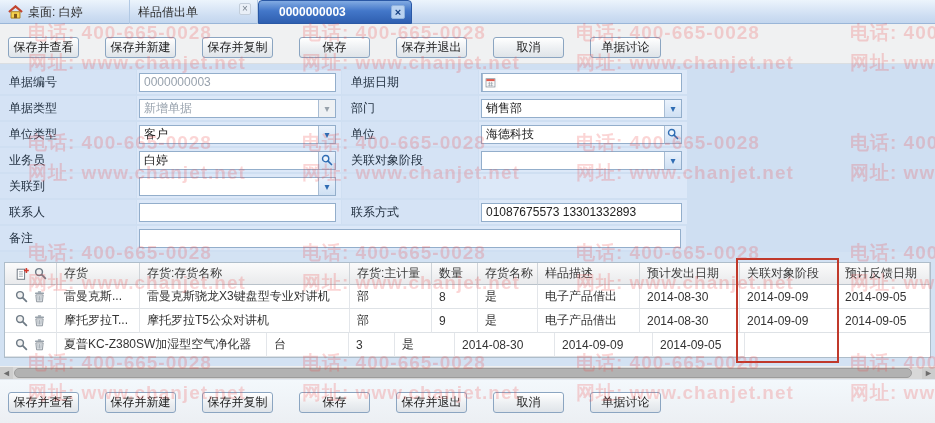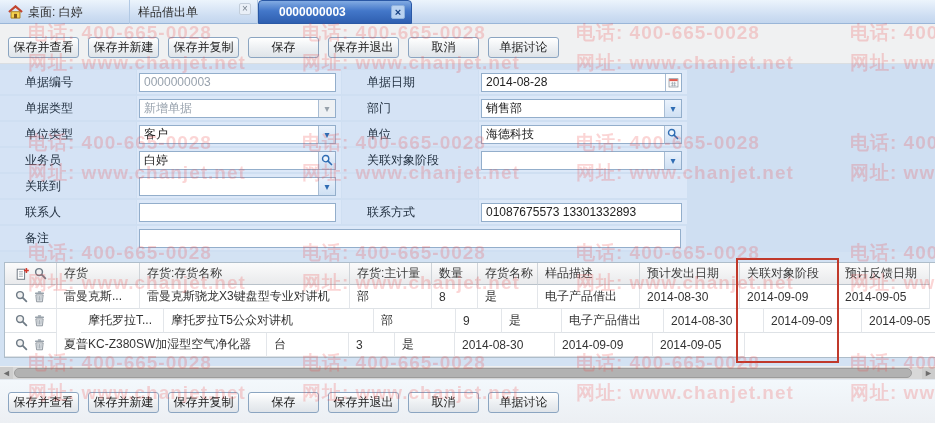--- a/index.html
+++ b/index.html
@@ -19,31 +19,31 @@
     color:#fff; font-weight:bold; border-radius:4px 4px 0 0; border:1px solid #2a58a5; padding-left:20px; }
   .tab-close { margin-left:auto; width:12px; height:12px; line-height:10px; text-align:center;
     font-size:10px; color:#76818d; background:#e9eff7; border:1px solid #c3cedb; border-radius:2px;
     align-self:flex-start; margin-top:3px; cursor:pointer; }
   .tab.active .tab-close { width:14px; height:14px; line-height:12px; font-size:11px; color:#153f80;
     background:#b9d2f0; border:1px solid #8fb2dd; align-self:center; margin-top:0; }
 
   
   #toolbar-top { position:absolute; left:0; top:24px; width:935px; height:40px;
     background:#f0f1f2; border-bottom:1px solid #dadee2; }
-  .toolbar-row { position:absolute; left:8px; display:flex; gap:9px; }
+  .toolbar-row { position:absolute; left:8px; display:flex; gap:26px; }
   #toolbar-top .toolbar-row { top:13px; }
   .btn { width:71px; height:21px; display:flex; align-items:center; justify-content:center;
     font-size:12px; color:#1b1b1b; background:linear-gradient(#ffffff,#eceff2 55%,#dfe4e9);
     border:1px solid #8ba5c1; border-radius:3px; box-shadow:inset 0 1px 0 #fff; cursor:pointer;
     white-space:nowrap; }
 
   
   #form-region { position:absolute; left:0; top:64px; width:935px; height:188px; background:#cfdff2; padding-top:6px; }
   .form-row { display:flex; height:24px; margin-bottom:2px; }
-  .lbl { width:136px; background:#d5e3f5; display:flex; align-items:center; padding-left:25px;
+  .lbl { width:136px; background:#d5e3f5; display:flex; align-items:center; padding-left:9px;
     color:#1e2c3c; margin-right:1px; white-space:nowrap; }
   .fld { background:#dce8f8; display:flex; align-items:center; margin-right:1px; padding-left:2px; }
   .w-f1 { width:204px; } .w-f2 { width:208px; } .w-wide { width:549px; }
   .ctrl { display:flex; align-items:stretch; height:19px; border:1px solid #93aecb; background:#fff; width:calc(100% - 5px); }
   .ctrl .tbx { flex:1; min-width:0; border:none; outline:none; font-size:12px; padding:0 4px;
     font-family:"Liberation Sans","DejaVu Sans",sans-serif; color:#222; background:transparent; }
   .ctrl.disabled .tbx { color:#98a2ad; }
   .ctrl-btn { width:17px; display:flex; align-items:center; justify-content:center; cursor:pointer;
     border-left:1px solid #a9bdd4; background:linear-gradient(#eaf2fc,#cfe0f3); color:#2f6cb3; font-size:10px; }
   .ctrl-btn.gray { color:#97a1ab; background:#eef1f4; }
@@ -123,21 +123,20 @@
     <div class="form-row">
       <div class="lbl">单据编号</div>
       <div class="fld w-f1">
         <div class="ctrl disabled">
           <input class="tbx" value="0000000003" style="">
         </div>
       </div>
       <div class="lbl">单据日期</div>
       <div class="fld w-f2">
         <div class="ctrl">
-          <input class="tbx" value="2014-08-28" style="">
           <span class="ctrl-btn cal">
               <svg width="11" height="11" viewBox="0 0 16 16">
                 <rect x="1.5" y="2.5" width="13" height="12" fill="#fff" stroke="#7c8792"></rect>
                 <rect x="2" y="3" width="12" height="3" fill="#e05a4e"></rect>
                 <line x1="4" y1="9" x2="12" y2="9" stroke="#9aa3ab"></line>
                 <line x1="4" y1="12" x2="12" y2="12" stroke="#9aa3ab"></line>
                 <line x1="6.5" y1="7" x2="6.5" y2="13.5" stroke="#9aa3ab"></line>
                 <line x1="9.5" y1="7" x2="9.5" y2="13.5" stroke="#9aa3ab"></line>
               </svg>
             </span>
@@ -316,21 +315,21 @@
               <svg width="13" height="13" viewBox="0 0 16 16">
                 <rect x="2.5" y="3.2" width="11" height="1.8" rx="0.5" fill="#98a1aa"></rect>
                 <rect x="6" y="1.4" width="4" height="2" rx="0.5" fill="#98a1aa"></rect>
                 <path d="M3.5 6h9l-0.9 8.5h-7.2z" fill="#e9ecef" stroke="#7c858e"></path>
                 <line x1="6" y1="7.5" x2="6.3" y2="13" stroke="#9aa3ab"></line>
                 <line x1="8" y1="7.5" x2="8" y2="13" stroke="#9aa3ab"></line>
                 <line x1="10" y1="7.5" x2="9.7" y2="13" stroke="#9aa3ab"></line>
               </svg>
             </span>
           </div>
-          <div class="td" style="width: 83px; margin-left: 24px;">摩托罗拉T...</div>
+          <div class="td" style="width: 83px;">摩托罗拉T...</div>
           <div class="td" style="width: 210px;">摩托罗拉T5公众对讲机</div>
           <div class="td" style="width: 82px;">部</div>
           <div class="td" style="width: 46px;">9</div>
           <div class="td" style="width: 60px;">是</div>
           <div class="td" style="width: 102px;">电子产品借出</div>
           <div class="td" style="width: 100px;">2014-08-30</div>
           <div class="td" style="width: 98px;">2014-09-09</div>
           <div class="td" style="width: 92px;">2014-09-05</div>
         </div>
         <div class="tr">

